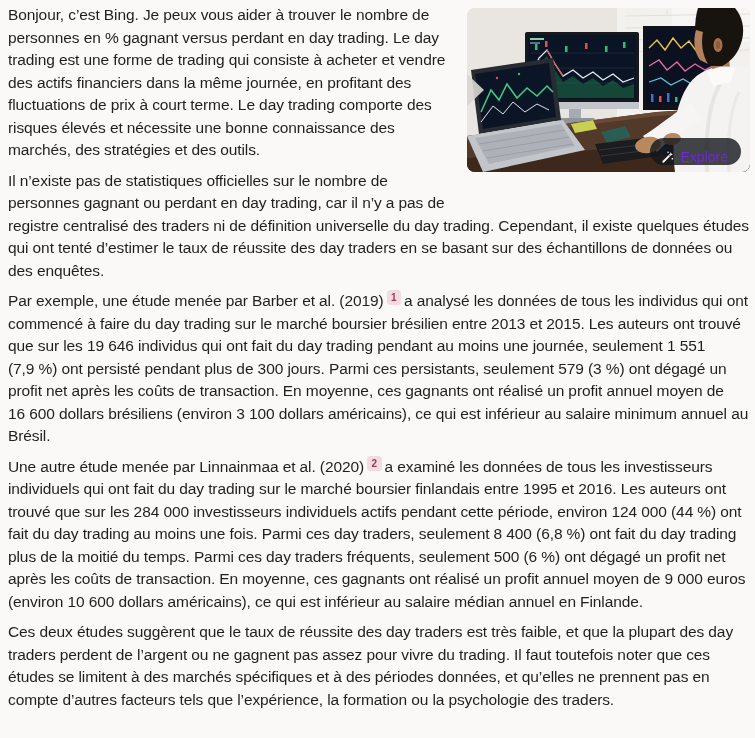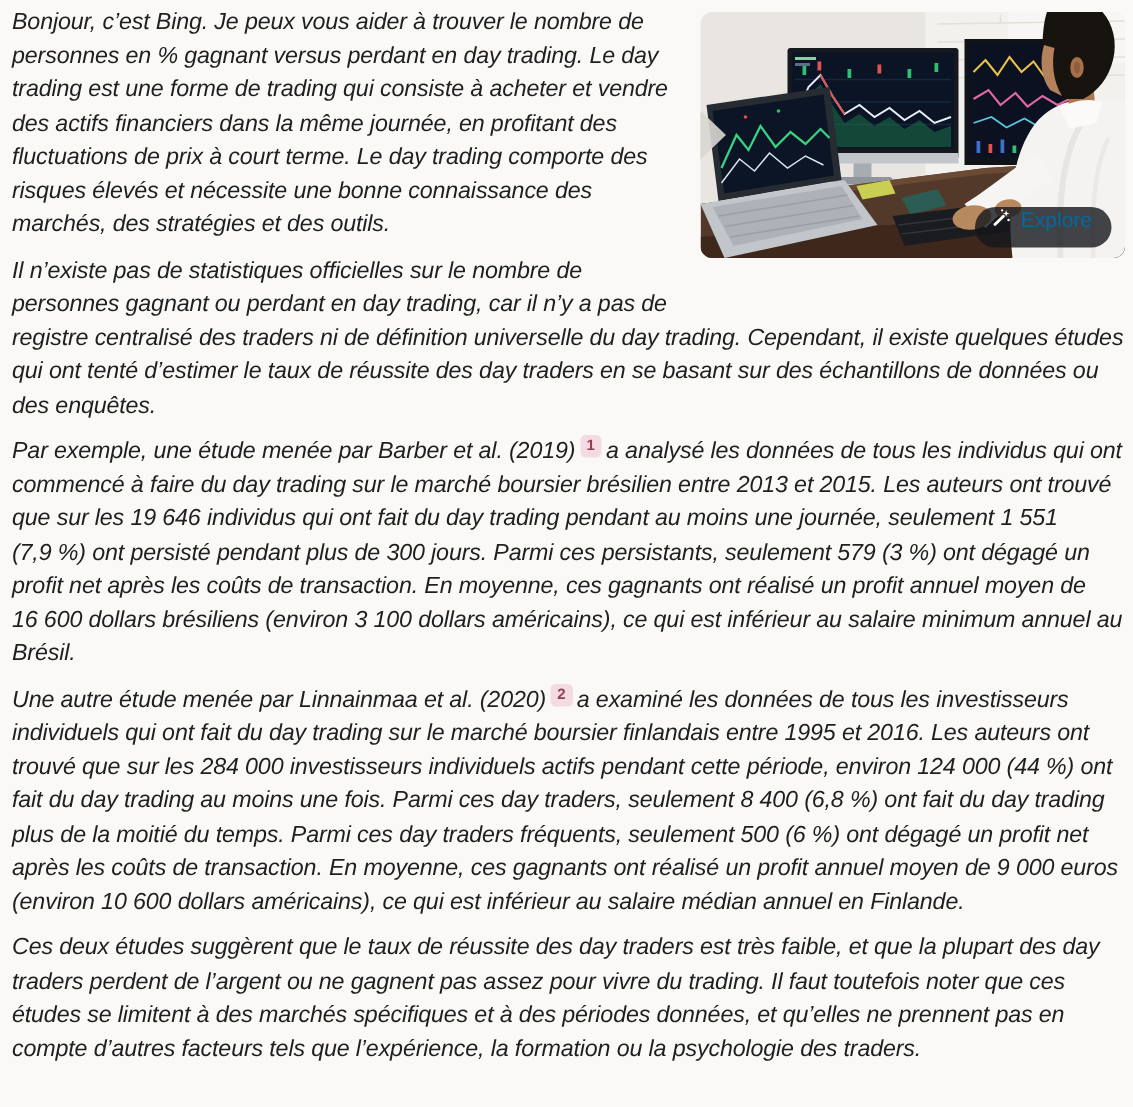--- a/index.html
+++ b/index.html
@@ -6,42 +6,42 @@
   body{
     width:755px;height:738px;overflow:hidden;
     background:#faf9f8;color:#1f1f1f;
     font-family:"Liberation Sans","DejaVu Sans",sans-serif;
   }
   .bubble{
     padding:4px 5px 0 8px;
     font-size:15.5px;line-height:22.5px;letter-spacing:-0.1px;
   }
   .para{margin:0 0 8px 0;}
-  .para span{white-space:pre-wrap;font-style:italic;}
+  .para span{white-space:pre-wrap;}
   sup.cite{
     display:inline-block;font-size:10px;line-height:11px;font-weight:bold;
     background:#f2dce1;color:#963e50;border-radius:3.5px;
     padding:2px 4.5px;margin:0 3px;position:relative;top:-5px;
     vertical-align:baseline;cursor:pointer;
   }
   figure.answer-image{
     float:right;width:283px;height:164px;
     margin:4px 0 22px 13px;padding:0;
     border-radius:8px;overflow:hidden;position:relative;
     cursor:pointer;background:#e9e7e4;
   }
   figure.answer-image > svg.scene{position:absolute;inset:0;display:block;}
   .carousel-chevron{
     position:absolute;left:-2px;top:62px;width:22px;height:40px;
     pointer-events:none;opacity:.9;
   }
   .explore-btn{
     position:absolute;right:9px;bottom:7px;height:27px;
-    display:flex;align-items:flex-start;gap:6px;
-    background:rgba(20,23,27,0.80);color:#0369a1;border:none;
+    display:flex;align-items:flex-end;gap:6px;
+    background:rgba(20,23,27,0.80);color:#6d28d9;border:none;
     border-radius:14px;padding:0 13px 0 10px;
     font-family:"Liberation Sans","DejaVu Sans",sans-serif;
     font-size:14px;cursor:pointer;
   }
   .explore-btn .wand{display:block;}
 </style>
 </head>
 <body>
 
 <div class="bubble">

